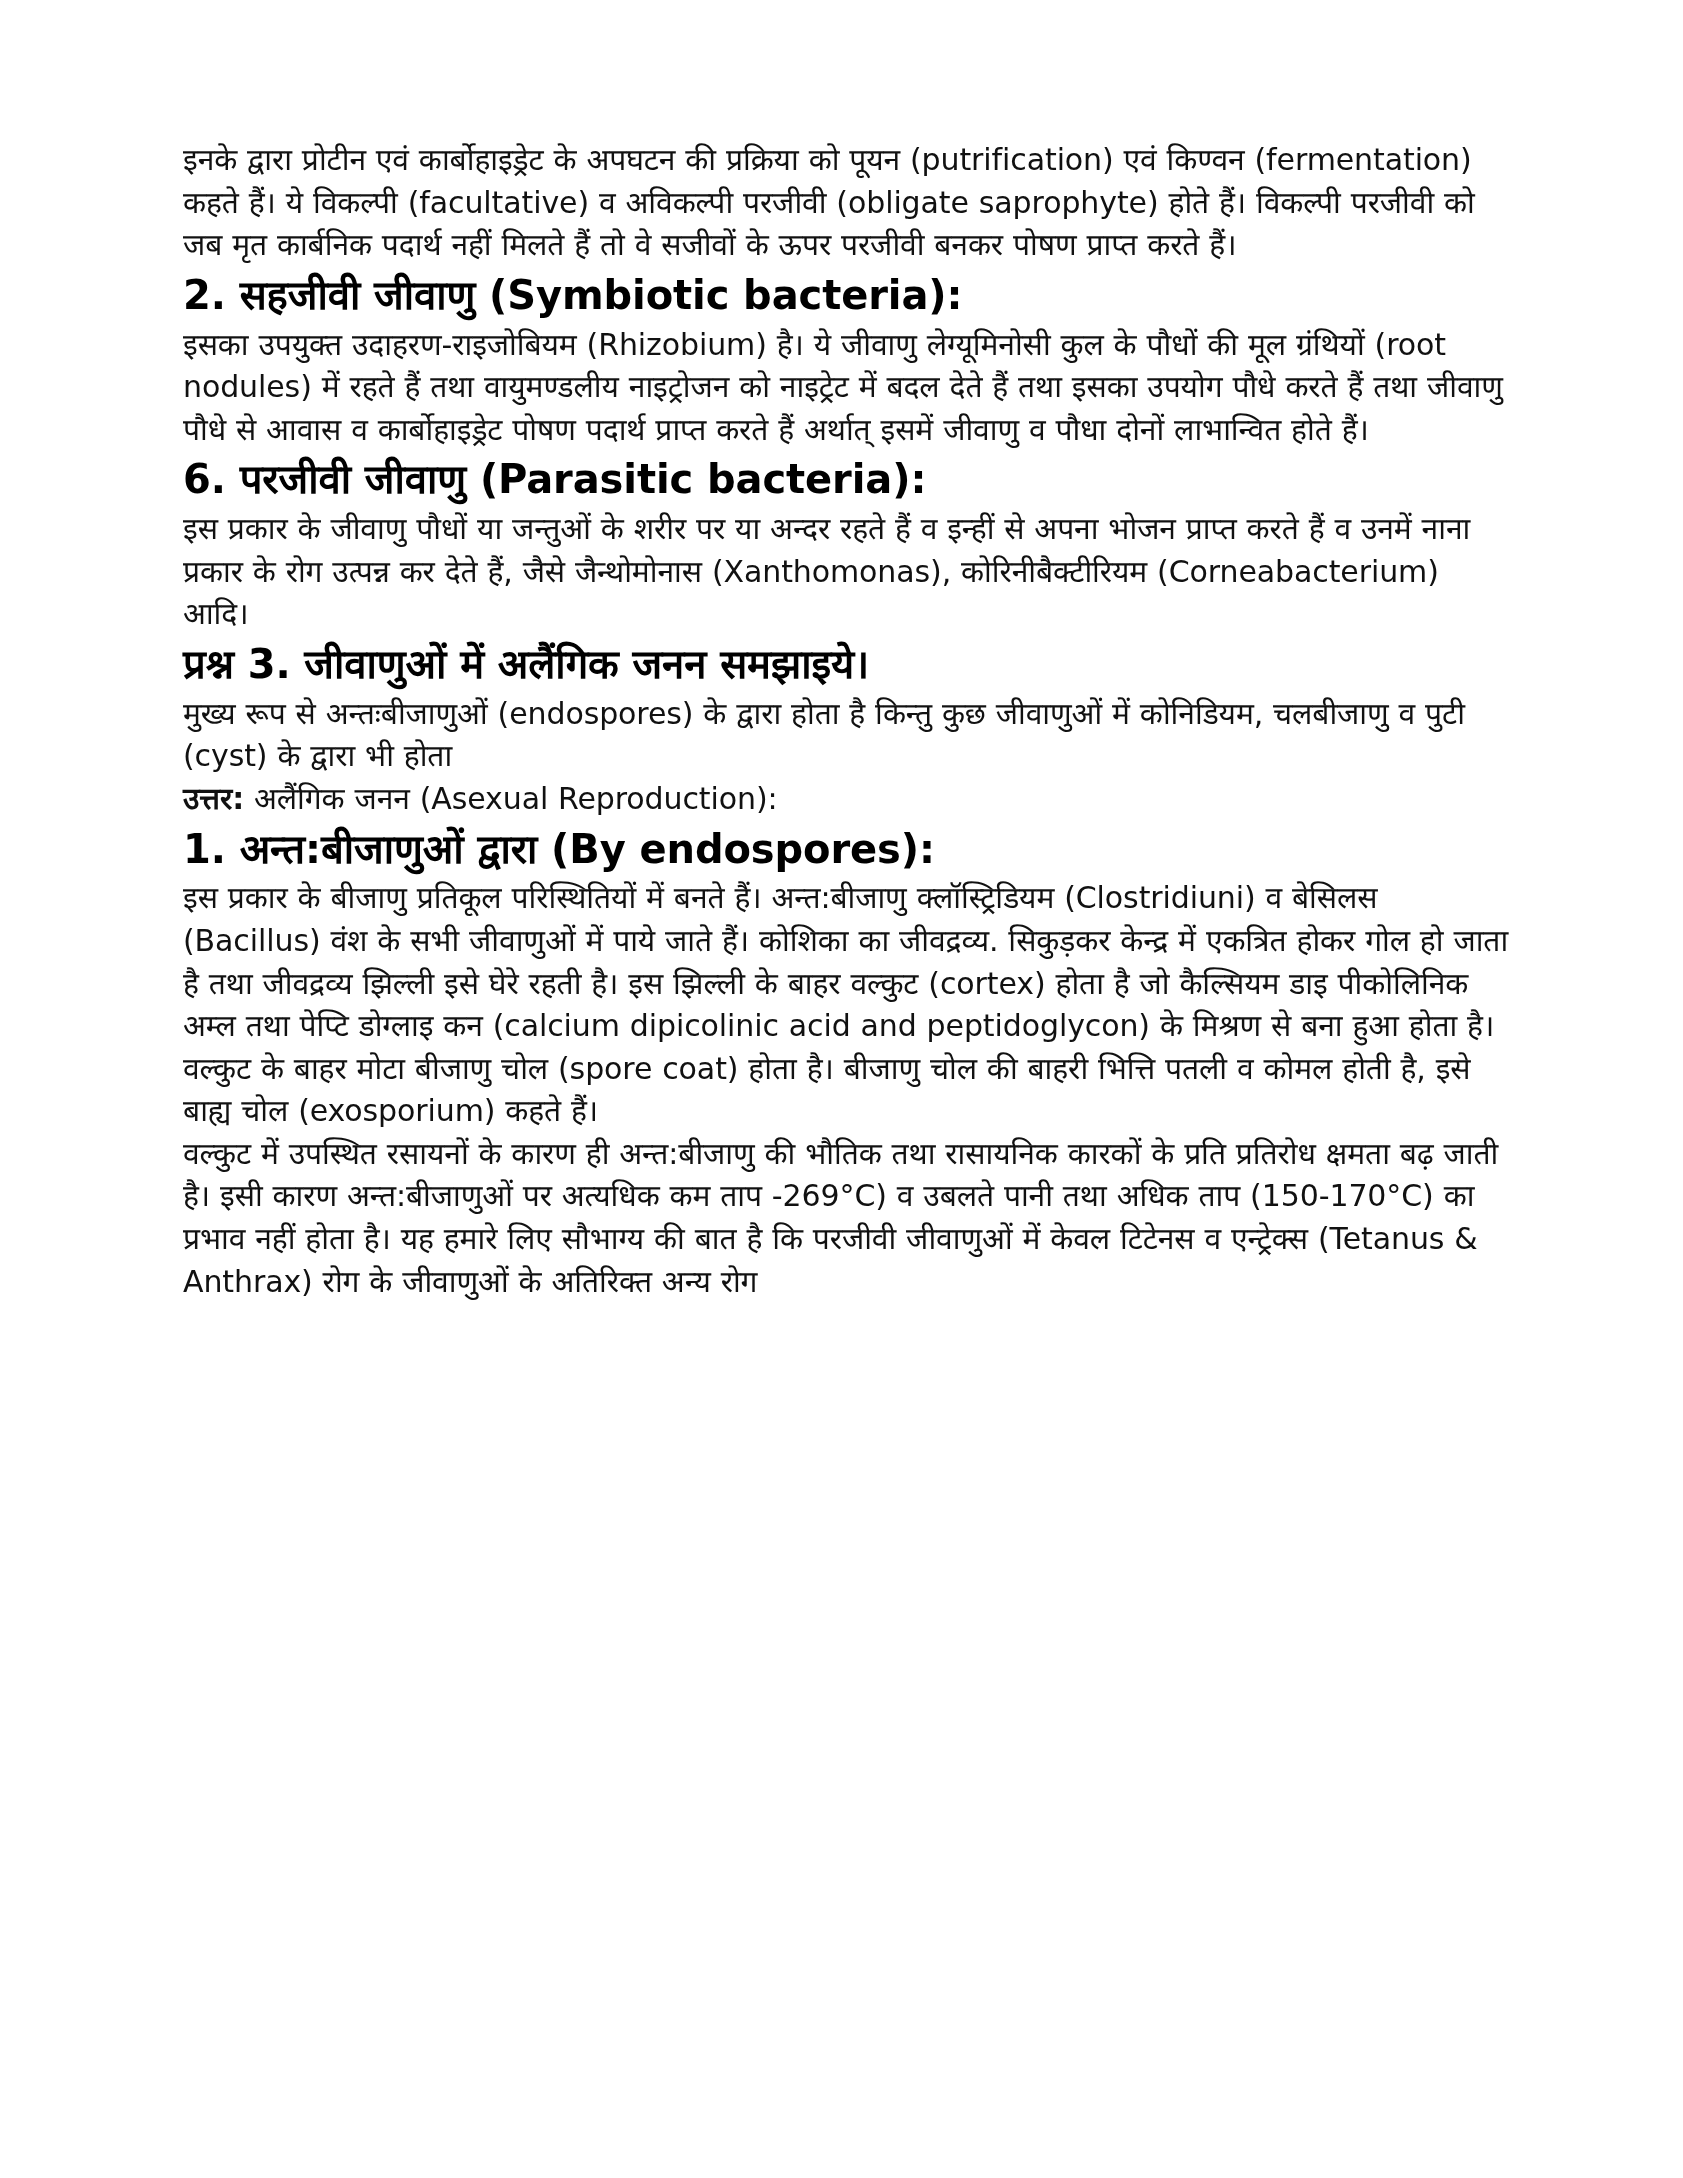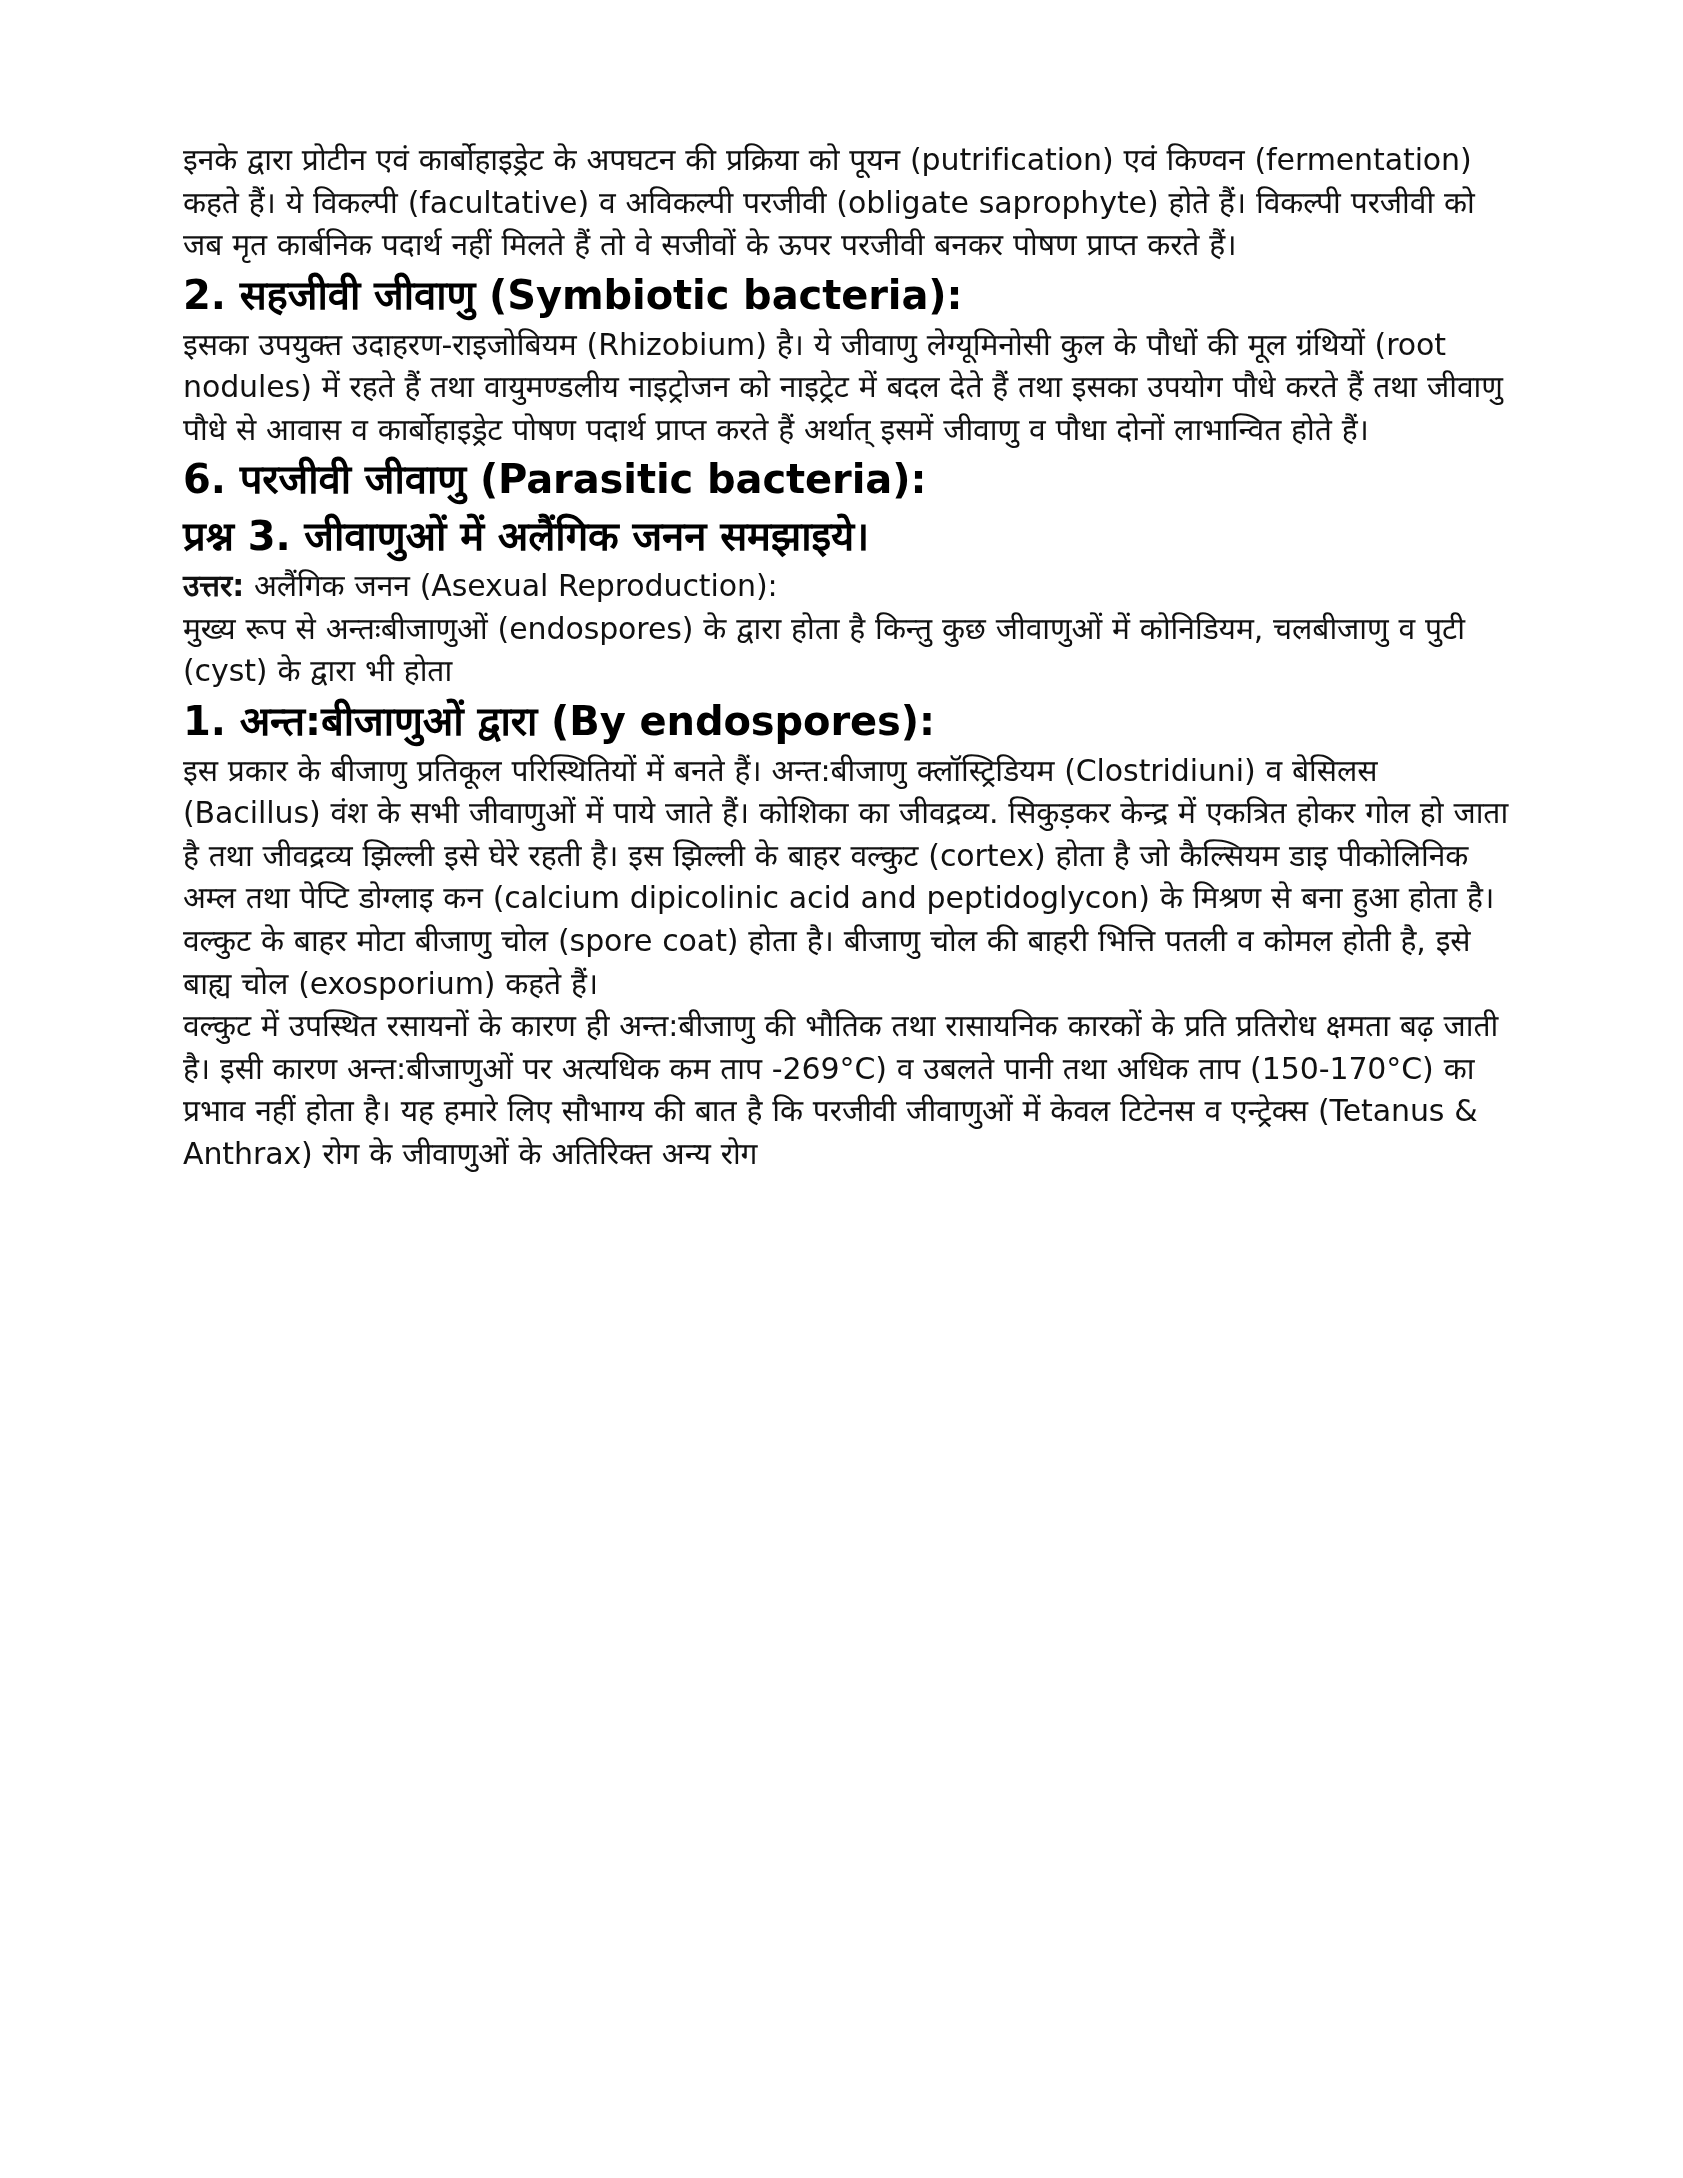--- a/index.html
+++ b/index.html
@@ -66,26 +66,27 @@
   <div class="doc-body">
 
     <p class="para block">इनके द्वारा प्रोटीन एवं कार्बोहाइड्रेट के अपघटन की प्रक्रिया को पूयन (putrification) एवं किण्वन (fermentation) कहते हैं। ये विकल्पी (facultative) व अविकल्पी परजीवी (obligate saprophyte) होते हैं। विकल्पी परजीवी को जब मृत कार्बनिक पदार्थ नहीं मिलते हैं तो वे सजीवों के ऊपर परजीवी बनकर पोषण प्राप्त करते हैं।</p>
 
     <h2 class="heading block-heading">2. सहजीवी जीवाणु (Symbiotic bacteria):</h2>
 
     <p class="para block">इसका उपयुक्त उदाहरण-राइजोबियम (Rhizobium) है। ये जीवाणु लेग्यूमिनोसी कुल के पौधों की मूल ग्रंथियों (root nodules) में रहते हैं तथा वायुमण्डलीय नाइट्रोजन को नाइट्रेट में बदल देते हैं तथा इसका उपयोग पौधे करते हैं तथा जीवाणु पौधे से आवास व कार्बोहाइड्रेट पोषण पदार्थ प्राप्त करते हैं अर्थात् इसमें जीवाणु व पौधा दोनों लाभान्वित होते हैं।</p>
 
     <h2 class="heading block-heading">6. परजीवी जीवाणु (Parasitic bacteria):</h2>
 
+    <p class="para block">इस प्रकार के जीवाणु पौधों या जन्तुओं के शरीर पर या अन्दर रहते हैं व इन्हीं से अपना भोजन प्राप्त करते हैं व उनमें नाना प्रकार के रोग उत्पन्न कर देते हैं, जैसे जैन्थोमोनास (Xanthomonas), कोरिनीबैक्टीरियम (Corneabacterium) आदि।</p>
 
     <h2 class="heading block-heading">प्रश्न 3. जीवाणुओं में अलैंगिक जनन समझाइये।</h2>
 
+    <p class="para block">मुख्य रूप से अन्तःबीजाणुओं (endospores) के द्वारा होता है किन्तु कुछ जीवाणुओं में कोनिडियम, चलबीजाणु व पुटी (cyst) के द्वारा भी होता</p>
+
     <p class="para block"><span class="lead-bold">उत्तर:</span><span> अलैंगिक जनन (Asexual Reproduction):</span></p>
-
-    <p class="para block">मुख्य रूप से अन्तःबीजाणुओं (endospores) के द्वारा होता है किन्तु कुछ जीवाणुओं में कोनिडियम, चलबीजाणु व पुटी (cyst) के द्वारा भी होता</p>
 
     <h2 class="heading block-heading">1. अन्त:बीजाणुओं द्वारा (By endospores):</h2>
 
     <p class="para block">इस प्रकार के बीजाणु प्रतिकूल परिस्थितियों में बनते हैं। अन्त:बीजाणु क्लॉस्ट्रिडियम (Clostridiuni) व बेसिलस (Bacillus) वंश के सभी जीवाणुओं में पाये जाते हैं। कोशिका का जीवद्रव्य. सिकुड़कर केन्द्र में एकत्रित होकर गोल हो जाता है तथा जीवद्रव्य झिल्ली इसे घेरे रहती है। इस झिल्ली के बाहर वल्कुट (cortex) होता है जो कैल्सियम डाइ पीकोलिनिक अम्ल तथा पेप्टि डोग्लाइ कन (calcium dipicolinic acid and peptidoglycon) के मिश्रण से बना हुआ होता है। वल्कुट के बाहर मोटा बीजाणु चोल (spore coat) होता है। बीजाणु चोल की बाहरी भित्ति पतली व कोमल होती है, इसे बाह्य चोल (exosporium) कहते हैं।</p>
 
     <p class="para block">वल्कुट में उपस्थित रसायनों के कारण ही अन्त:बीजाणु की भौतिक तथा रासायनिक कारकों के प्रति प्रतिरोध क्षमता बढ़ जाती है। इसी कारण अन्त:बीजाणुओं पर अत्यधिक कम ताप -269°C) व उबलते पानी तथा अधिक ताप (150-170°C) का प्रभाव नहीं होता है। यह हमारे लिए सौभाग्य की बात है कि परजीवी जीवाणुओं में केवल टिटेनस व एन्ट्रेक्स (Tetanus &amp; Anthrax) रोग के जीवाणुओं के अतिरिक्त अन्य रोग</p>
 
   </div>
 </div>
 

